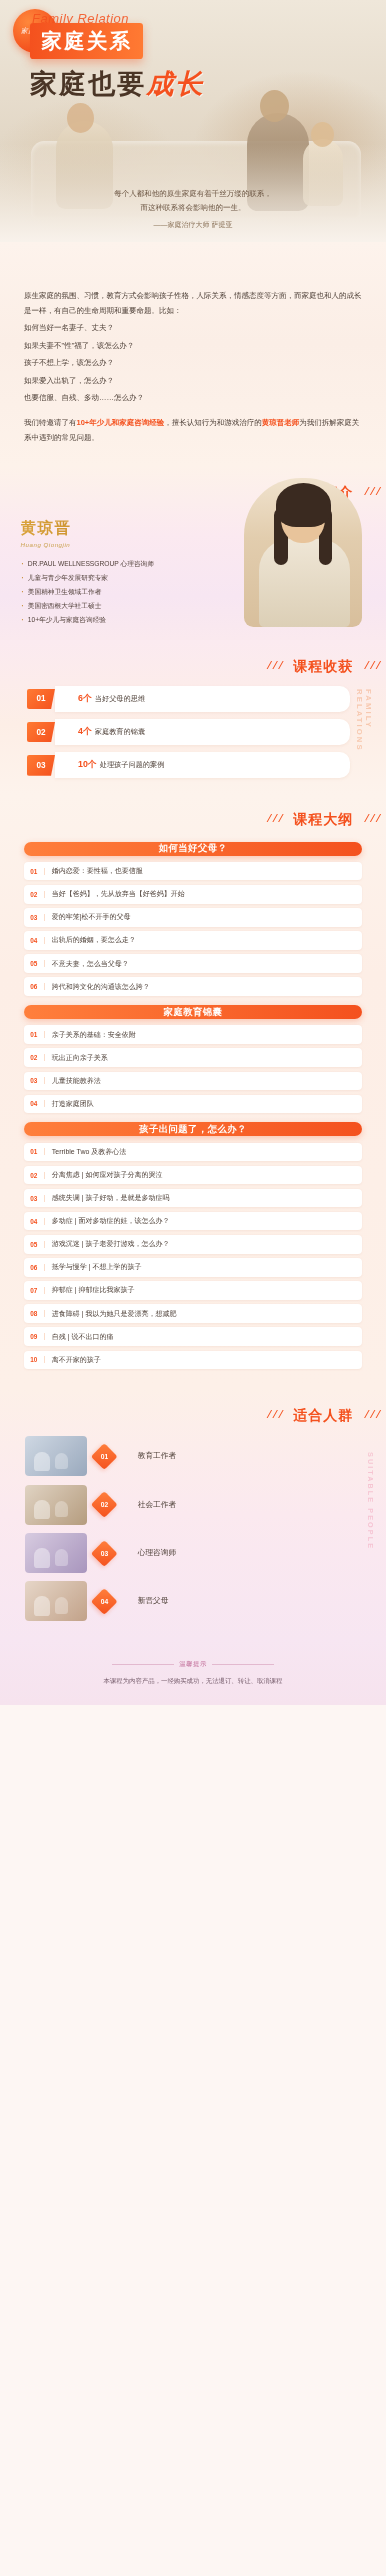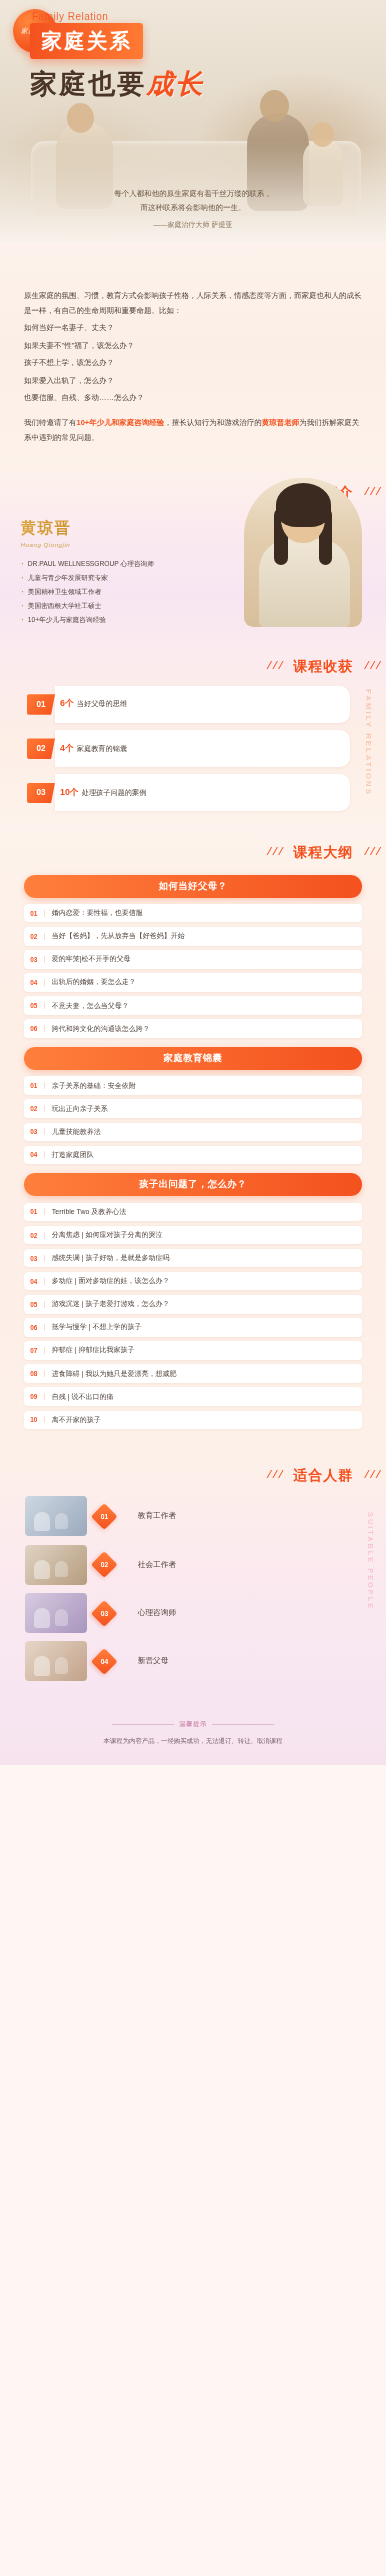--- a/index.html
+++ b/index.html
@@ -65,22 +65,22 @@
   }
   .hero-title2{
     margin-top:7.2px; font-size:27px; font-weight:bold; letter-spacing:2.1px;
     color:#4a3526;
   }
   .hero-title2 .accent{
     color:#f4511e; font-style:italic;
     text-shadow: 1px 1px 0 rgba(255,255,255,.6);
   }
   .hero-deco{
-    position:absolute; left:32px; top:11px; color:#f4511e;
-    font-size:10px; opacity:.85; letter-spacing:0.5px;
+    position:absolute; left:32px; top:11px; font-style:italic; color:#f4511e;
+    font-size:13px; opacity:.85; letter-spacing:0.5px;
   }
 
   .hero-quote{
     position:absolute; left:0; right:0; bottom:10.3px;
     text-align:center; color:#6b5542; font-size:7.5px; line-height:1.9;
   }
   .hero-quote .q2{ display:block; }
   .hero-quote .src{ display:block; margin-top:3.1px; color:#8a7258; font-size:7px; }
 
   
@@ -154,35 +154,35 @@
   .gain-row{ display:flex; align-items:center; margin:7.2px 36px 0 27px; }
   .gain-num{
     width:28px; height:20.6px; flex:none;
     background: linear-gradient(135deg,#ff7a33,#f4511e);
     color:#fff; font-size:8.2px; font-weight:bold;
     display:flex; align-items:center; justify-content:center;
     clip-path: polygon(0 0, 100% 0, 86% 100%, 0 100%);
     border-radius:2.1px 0 0 2.1px;
   }
   .gain-txt{
-    flex:1; height:37px; display:flex; align-items:center;
+    flex:1; height:26px; display:flex; align-items:center;
     background:#fff; border-radius:0 10.3px 10.3px 0;
-    padding-left:5px; font-size:7.2px; color:#4e4038;
+    padding-left:23px; font-size:7.2px; color:#4e4038;
     box-shadow:0 1px 3.1px rgba(200,140,110,.12);
   }
   .gain-txt b{ color:#f4511e; font-size:8.8px; margin-right:3.1px; }
 
   
   .outline{
     background: linear-gradient(180deg,#fdf3ec 0%, #fdeee6 30%, #fdf0e8 100%);
     padding-bottom: 20.6px;
   }
   .ol-bar{
     margin: 9.3px 24px 0;
-    height:23px; border-radius:11.3px;
+    height:14px; border-radius:11.3px;
     background: linear-gradient(90deg,#ff7f3c,#f4511e);
     color:#fff; font-size:9.3px; font-weight:bold; letter-spacing:0.5px;
     display:flex; align-items:center; justify-content:center;
     box-shadow:0 2.1px 6.2px rgba(244,81,30,.28);
   }
   .ol-list{ margin: 6.2px 24px 0; }
   .ol-item{
     display:flex; align-items:center; margin-top:4.6px;
     background:#fff; border-radius:4.1px; height:18.5px;
     box-shadow:0 0.5px 2.1px rgba(205,150,120,.12);

